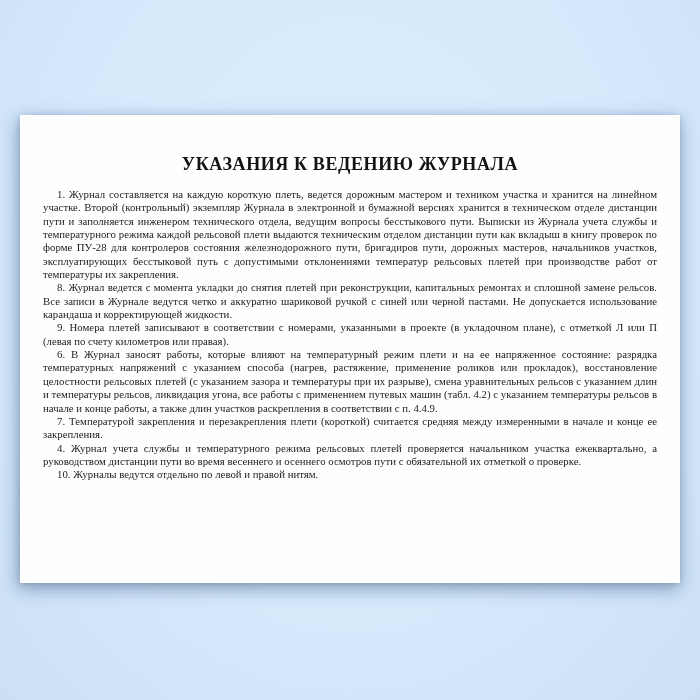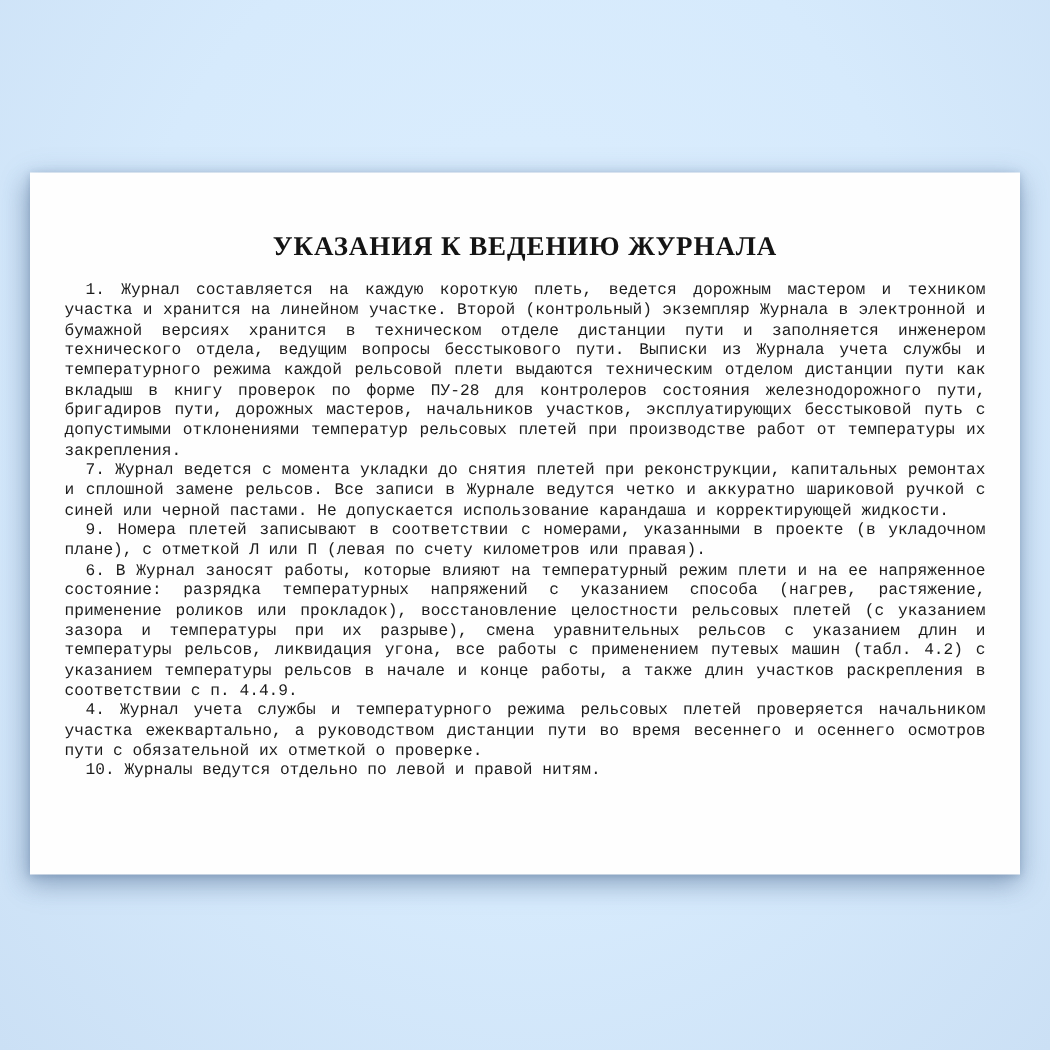--- a/index.html
+++ b/index.html
@@ -38,31 +38,32 @@
     color: #141414;
     font-family: "Liberation Serif", serif;
   }
   .doc-body p {
     margin: 0;
     text-indent: 14px;
     text-align: justify;
     font-size: 10.8px;
     line-height: 13.35px;
     color: #1c1c1c;
-    font-family: Liberation Mono, monospace;
+    font-family: Liberation Serif, serif;
   }
 </style>
 </head>
 <body>
 
 <div class="stage">
   <div class="page">
     <h1 class="doc-title">УКАЗАНИЯ К ВЕДЕНИЮ ЖУРНАЛА</h1>
     <div class="doc-body">
       <p>1. Журнал составляется на каждую короткую плеть, ведется дорожным мастером и техником участка и хранится на линейном участке. Второй (контрольный) экземпляр Журнала в электронной и бумажной версиях хранится в техническом отделе дистанции пути и заполняется инженером технического отдела, ведущим вопросы бесстыкового пути. Выписки из Журнала учета службы и температурного режима каждой рельсовой плети выдаются техническим отделом дистанции пути как вкладыш в книгу проверок по форме ПУ-28 для контролеров состояния железнодорожного пути, бригадиров пути, дорожных мастеров, начальников участков, эксплуатирующих бесстыковой путь с допустимыми отклонениями температур рельсовых плетей при производстве работ от температуры их закрепления.</p>
-      <p>7. Журнал ведется с момента укладки до снятия плетей при реконструкции, капитальных ремонтах и сплошной замене рельсов. Все записи в Журнале ведутся четко и аккуратно шариковой ручкой с синей или черной пастами. Не допускается использование карандаша и корректирующей жидкости.</p>
+      <p>8. Журнал ведется с момента укладки до снятия плетей при реконструкции, капитальных ремонтах и сплошной замене рельсов. Все записи в Журнале ведутся четко и аккуратно шариковой ручкой с синей или черной пастами. Не допускается использование карандаша и корректирующей жидкости.</p>
       <p>9. Номера плетей записывают в соответствии с номерами, указанными в проекте (в укладочном плане), с отметкой Л или П (левая по счету километров или правая).</p>
       <p>6. В Журнал заносят работы, которые влияют на температурный режим плети и на ее напряженное состояние: разрядка температурных напряжений с указанием способа (нагрев, растяжение, применение роликов или прокладок), восстановление целостности рельсовых плетей (с указанием зазора и температуры при их разрыве), смена уравнительных рельсов с указанием длин и температуры рельсов, ликвидация угона, все работы с применением путевых машин (табл. 4.2) с указанием температуры рельсов в начале и конце работы, а также длин участков раскрепления в соответствии с п. 4.4.9.</p>
+      <p>7. Температурой закрепления и перезакрепления плети (короткой) считается средняя между измеренными в начале и конце ее закрепления.</p>
       <p>4. Журнал учета службы и температурного режима рельсовых плетей проверяется начальником участка ежеквартально, а руководством дистанции пути во время весеннего и осеннего осмотров пути с обязательной их отметкой о проверке.</p>
       <p>10. Журналы ведутся отдельно по левой и правой нитям.</p>
     </div>
   </div>
 </div>
 
 </body></html>

